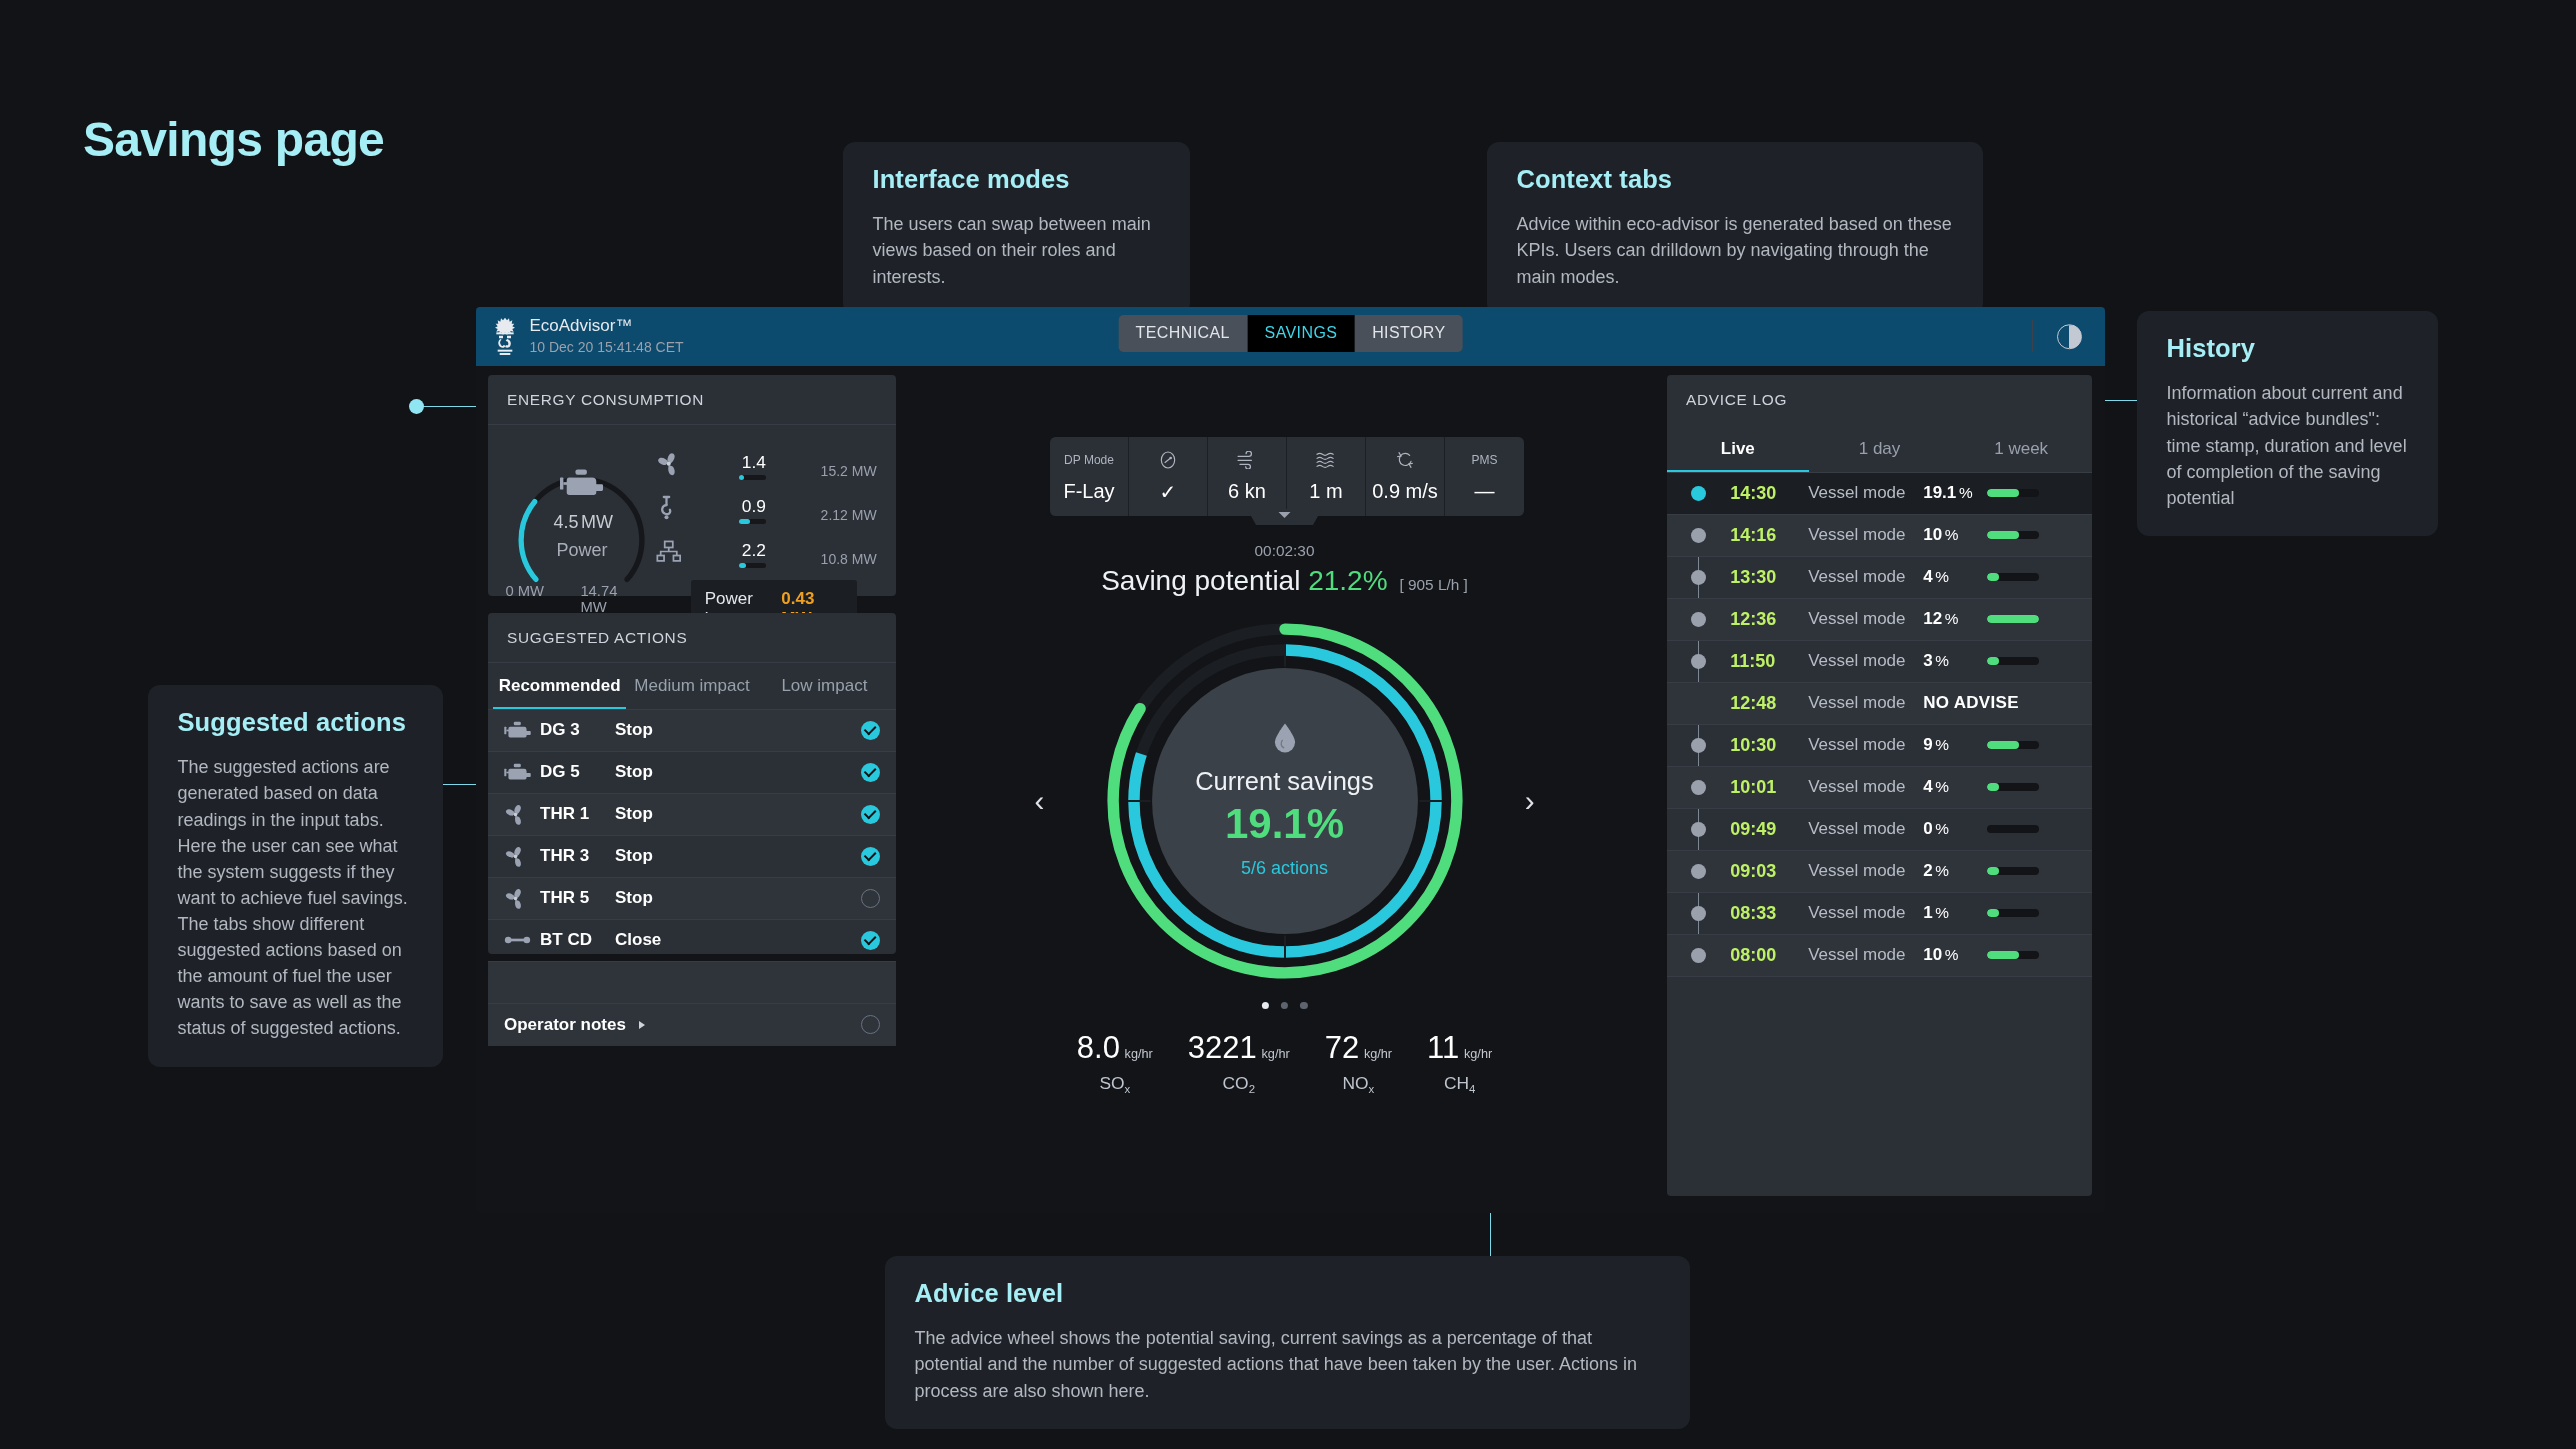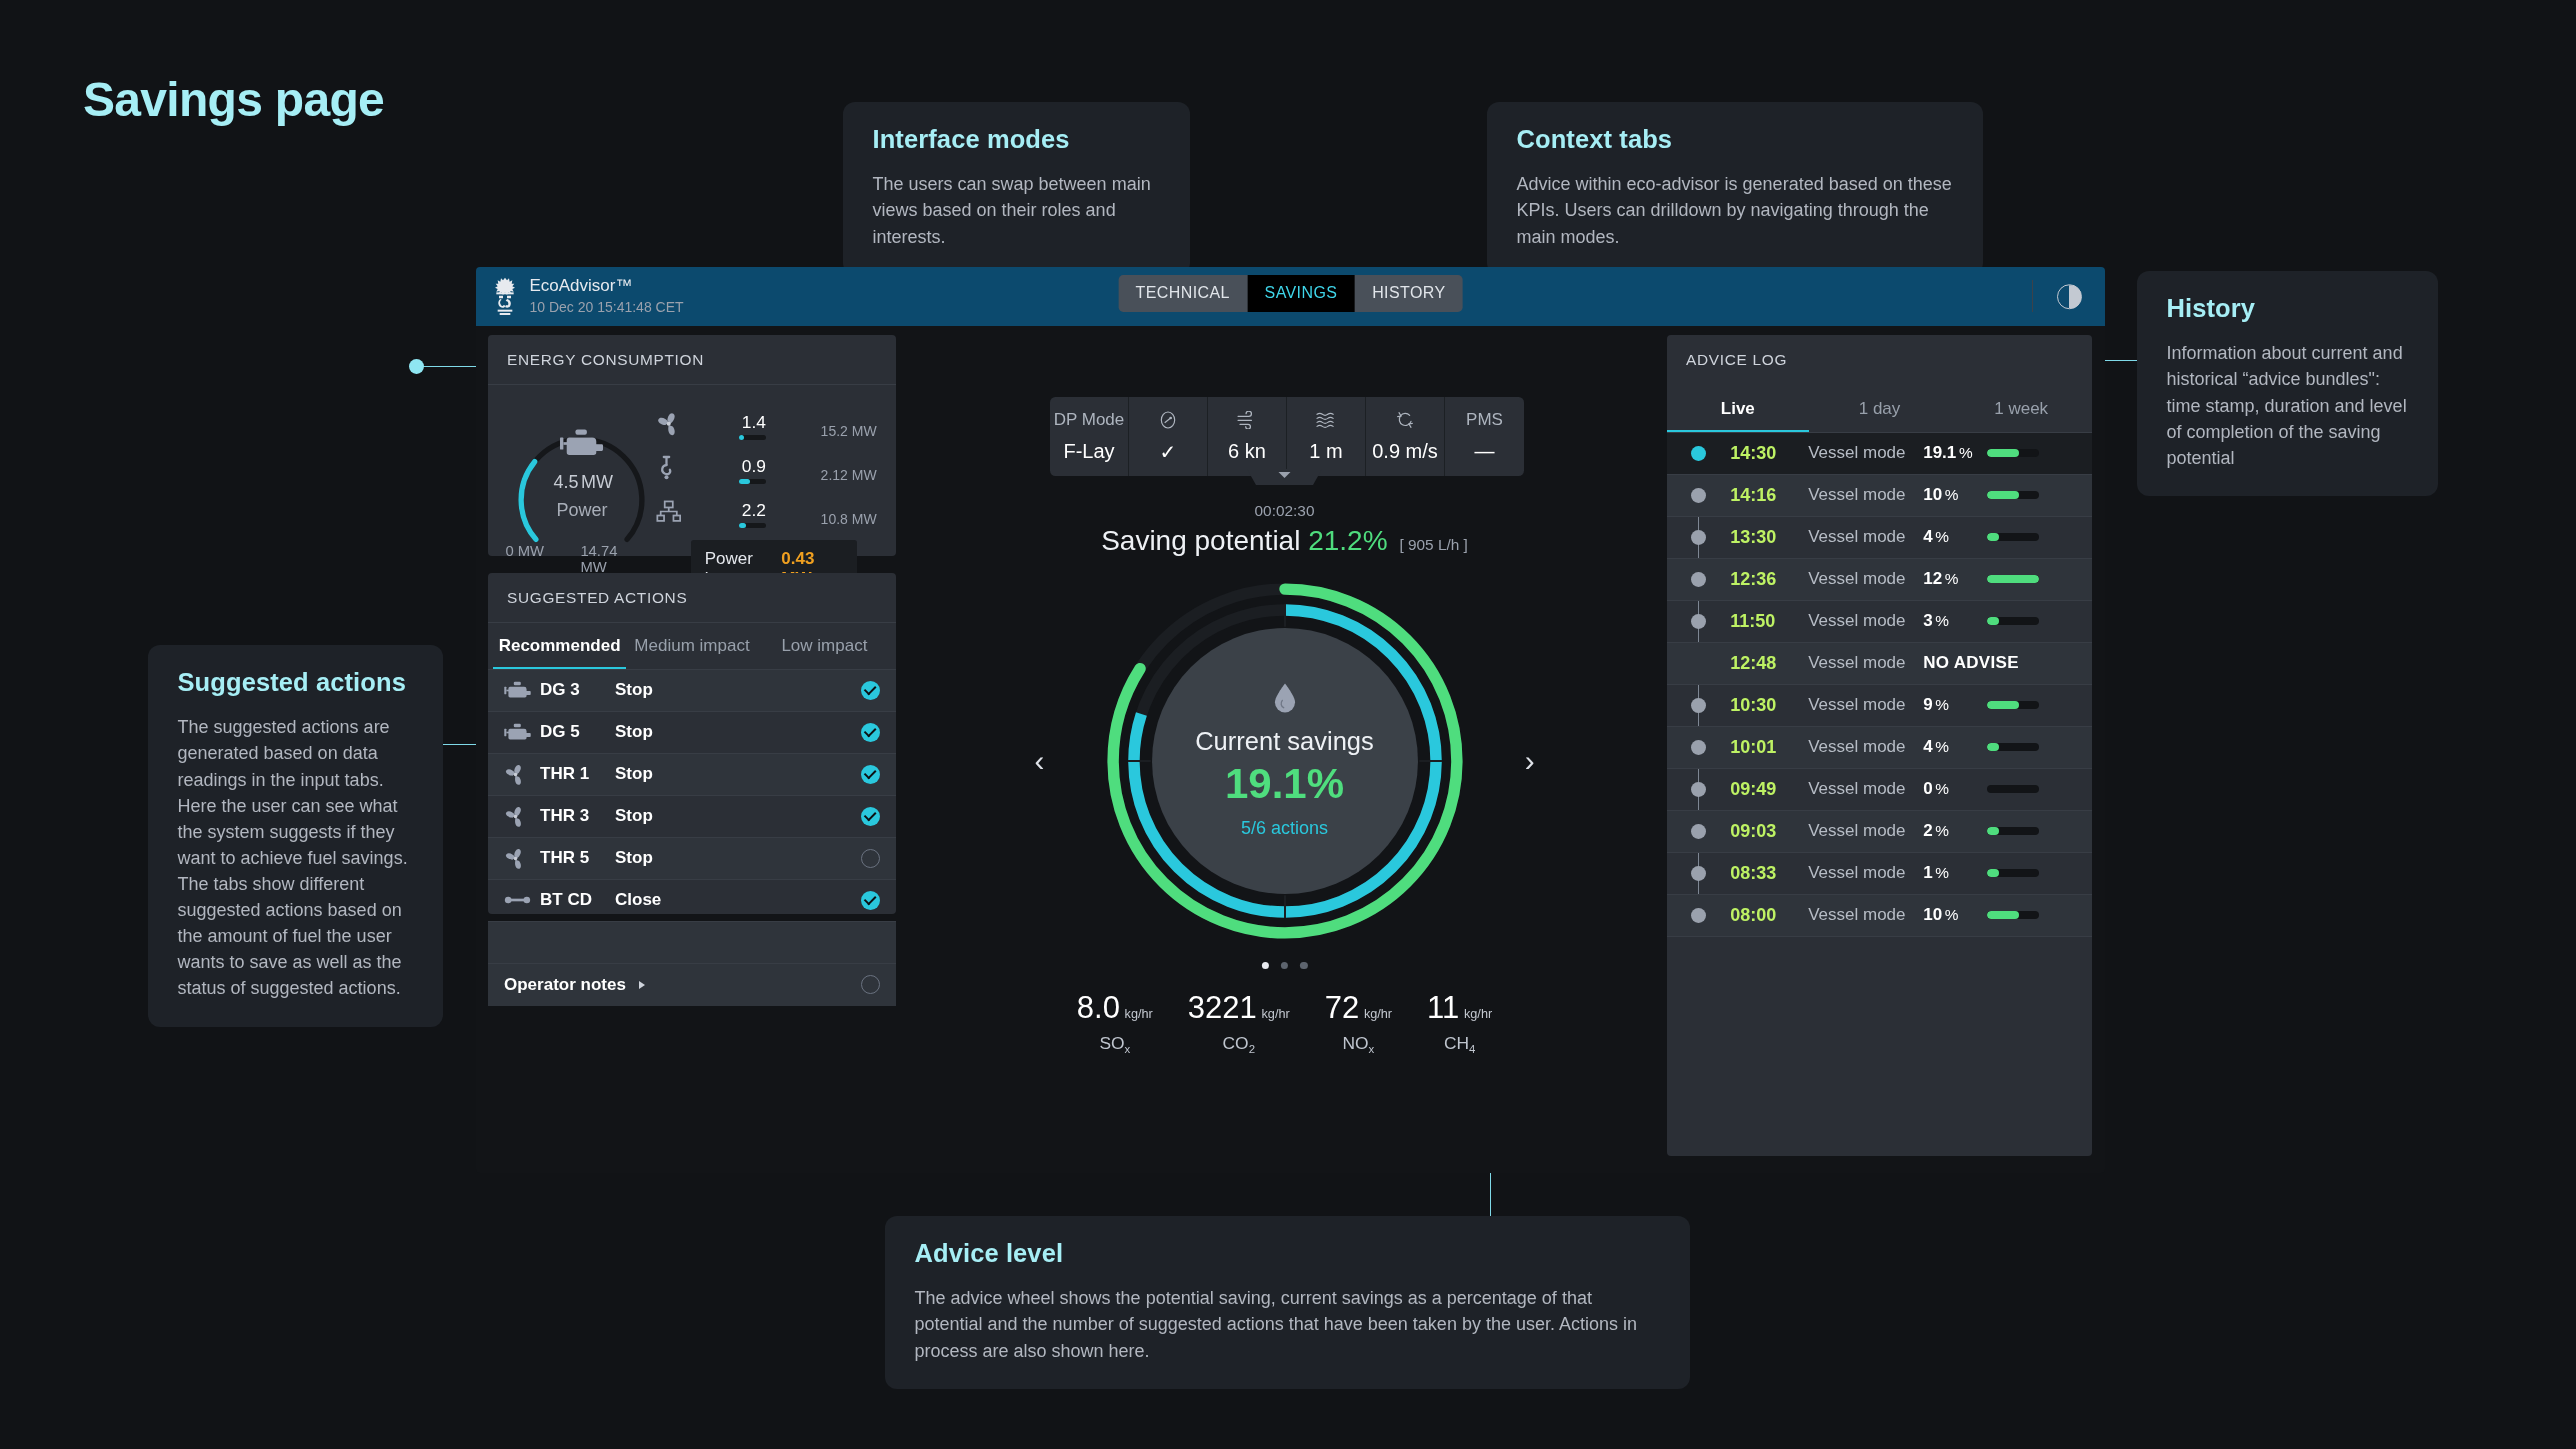--- a/index.html
+++ b/index.html
@@ -2,21 +2,21 @@
 <html style="font-size:10.7px"><head>
 <meta charset="utf-8">
 <style>
   * { box-sizing: border-box; margin: 0; padding: 0; }
   html, body {
     width: 2576px; height: 1449px;
     background: #111316;
     font-family: "Liberation Sans", sans-serif;
     overflow: hidden;
   }
-  #root { position: relative; width: 2576px; height: 1260px; }
+  #root { position: relative; width: 2576px; height: 1260px; margin-top: 40px; }
 
   
   .page-title {
     position: absolute; left: 83px; top: 72px;
     font-size: 48px; font-weight: bold; color: #a6eef5;
     letter-spacing: -0.7px;
   }
 
   
   .callout {
@@ -178,21 +178,21 @@
 
   .kpibar {
     position: absolute; left: 131px; top: 71px;
     display: flex; background: #2b2f36; border-radius: 5.4px; overflow: hidden;
   }
   .kpi {
     width: 79px; padding: 9.4px 0 12px 0; text-align: center;
     border-right: 0.7px solid #1c2024;
   }
   .kpi:last-child { border-right: none; }
-  .kpi-top { font-size: 17px; color: #aeb5bf; height: 27px;
+  .kpi-top { font-size: 12px; color: #aeb5bf; height: 27px;
              display:flex; align-items:center; justify-content:center; }
   .kpi-val { font-size: 20px; color: #fff; margin-top: 5.4px; height: 25.5px;
              display:flex; align-items:center; justify-content:center; }
   .kpi-tail {
     position: absolute; left: 50%; transform: translateX(-50%);
     top: 143px; width: 75px; height: 16px; background: #2b2f36;
     clip-path: polygon(0 0, 100% 0, 88% 100%, 12% 100%);
     display:flex; align-items:flex-start; justify-content:center;
   }
   .kpi-tail i {

